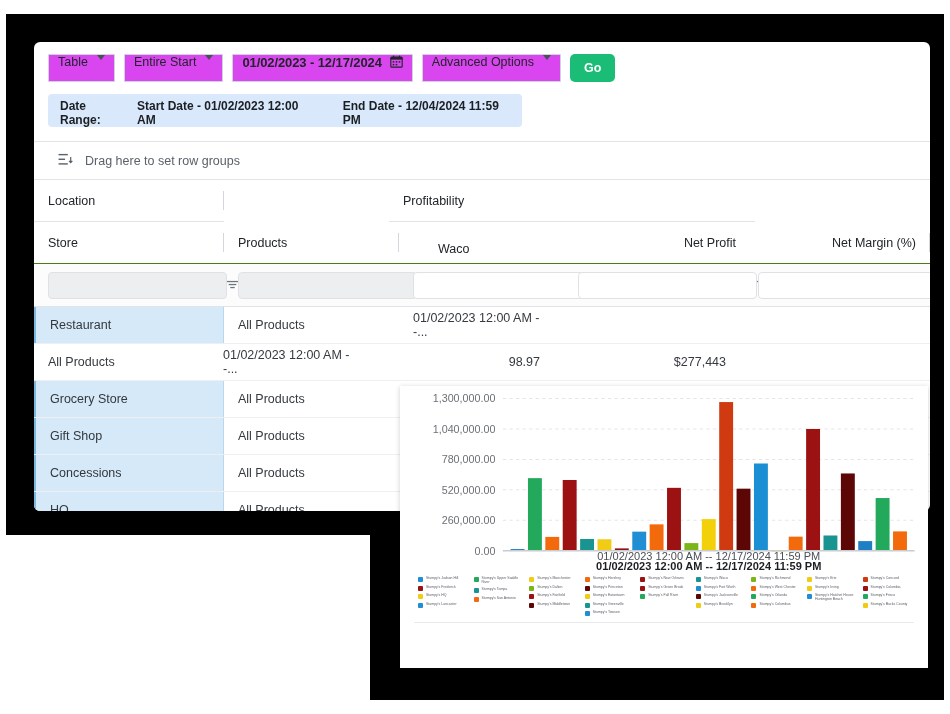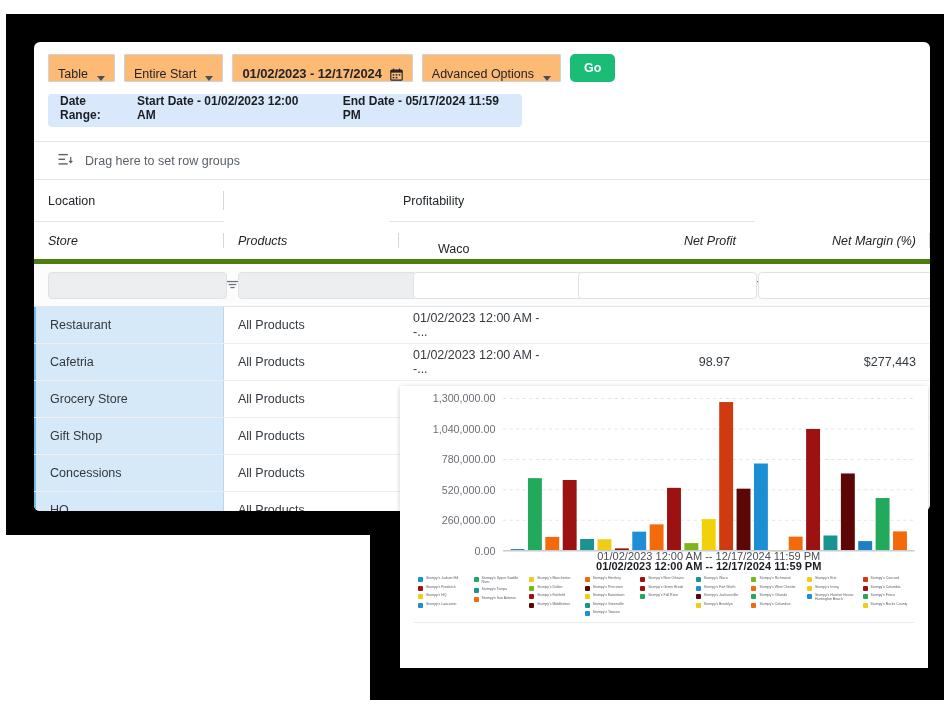--- a/index.html
+++ b/index.html
@@ -25,24 +25,24 @@
     border-radius:6px;
     box-shadow:0 1px 4px rgba(0,0,0,.18);
   }
 
   
   .toolbar {
     display:flex; align-items:center; gap:9px;
     padding:12px 0 0 14px;
   }
   .ctl {
-    display:flex; align-items:flex-end;
+    display:flex; align-items:flex-start;
     height:28px; padding:0 9px;
     border:1px solid #ced4da; border-radius:1px;
-    background:#fdba74; color:#212529;
+    background:#d946ef; color:#212529;
     font-size:12.5px; white-space:nowrap;
   }
   .ctl .cap { margin-right:7px; }
   .chev {
     width:0;height:0;border-left:4px solid transparent;
     border-right:4px solid transparent;border-top:5px solid #495057;
     margin-left:2px;
   }
   #date-ctl { font-weight:700; font-size:13px; letter-spacing:-.1px; }
   .cal-ico { margin-left:8px; display:inline-flex; }
@@ -50,41 +50,41 @@
     height:28px; padding:0 14px; border:none; border-radius:5px;
     background:#1abc76; color:#fff; font-size:12.5px; font-weight:600;
     font-family:inherit; cursor:pointer;
     display:flex; align-items:center;
   }
 
   
   #range-banner {
     margin:12px 0 0 14px; width:474px; height:33px;
     background:#d9e9fb; border-radius:4px;
-    display:flex; align-items:flex-start; gap:11px;
+    display:flex; align-items:flex-end; gap:11px;
     padding:0 12px; font-size:12px; color:#1b1f23;
   }
   #range-banner b { font-weight:700; }
   #range-banner .gap { display:inline-block; width:12px; }
 
   
   #grid { margin-top:14px; border-top:1px solid #e2e4e7; }
 
   
   #rowgroup-bar {
     height:38px; display:flex; align-items:center; gap:12px;
     padding-left:24px;
     border-bottom:1px solid #e2e4e7;
     color:#5a6168; font-size:12.5px;
   }
 
   
   .hdr-row { display:flex; height:42px; }
   .hdr-row.tier1 { border-bottom:none; }
-  .hdr-row.tier2 { border-bottom:5px solid #4d7c0f;font-style:italic; }
+  .hdr-row.tier2 { border-bottom:1px solid #4d7c0f; }
   .hcell {
     display:flex; align-items:center;
     font-size:12.5px; color:#212529;
     padding:0 14px; position:relative;
   }
   .hcell.num { justify-content:flex-end; }
   .vsep {
     position:absolute; right:0; top:11px; bottom:11px;
     width:1px; background:#d3d6da;
   }
@@ -199,21 +199,21 @@
         <span class="chev"></span>
       </div>
 
       <button id="go-btn">Go</button>
     </div>
 
     <div id="range-banner">
       <b>Date Range:</b>
       <b>Start Date - 01/02/2023 12:00 AM</b>
       <span class="gap"></span>
-      <b>End Date - 05/17/2024 11:59 PM</b>
+      <b>End Date - 12/04/2024 11:59 PM</b>
     </div>
 
     <div id="grid">
 
       <div id="rowgroup-bar">
         <span>
           <svg width="15" height="13" viewBox="0 0 16 14">
             <rect x="0.5" y="1" width="10" height="1.5" fill="#5a6168"></rect>
             <rect x="0.5" y="6" width="7" height="1.5" fill="#5a6168"></rect>
             <rect x="0.5" y="11" width="10" height="1.5" fill="#5a6168"></rect>
@@ -302,21 +302,20 @@
         </div>
       </div>
 
       <div id="grid-body">
           <div class="row">
             <div class="cell store c-store">Restaurant</div>
             <div class="cell c-prod">All Products</div>
             <div class="cell c-date">01/02/2023 12:00 AM --...</div>
           </div>
           <div class="row">
-            <div class="cell store c-store">Cafetria</div>
             <div class="cell c-prod">All Products</div>
             <div class="cell c-date">01/02/2023 12:00 AM --...</div>
             <div class="cell num c-marg">98.97</div>
             <div class="cell num c-prof">$277,443</div>
           </div>
           <div class="row">
             <div class="cell store c-store">Grocery Store</div>
             <div class="cell c-prod">All Products</div>
             <div class="cell c-date"></div>
             <div class="cell num c-marg"></div>

